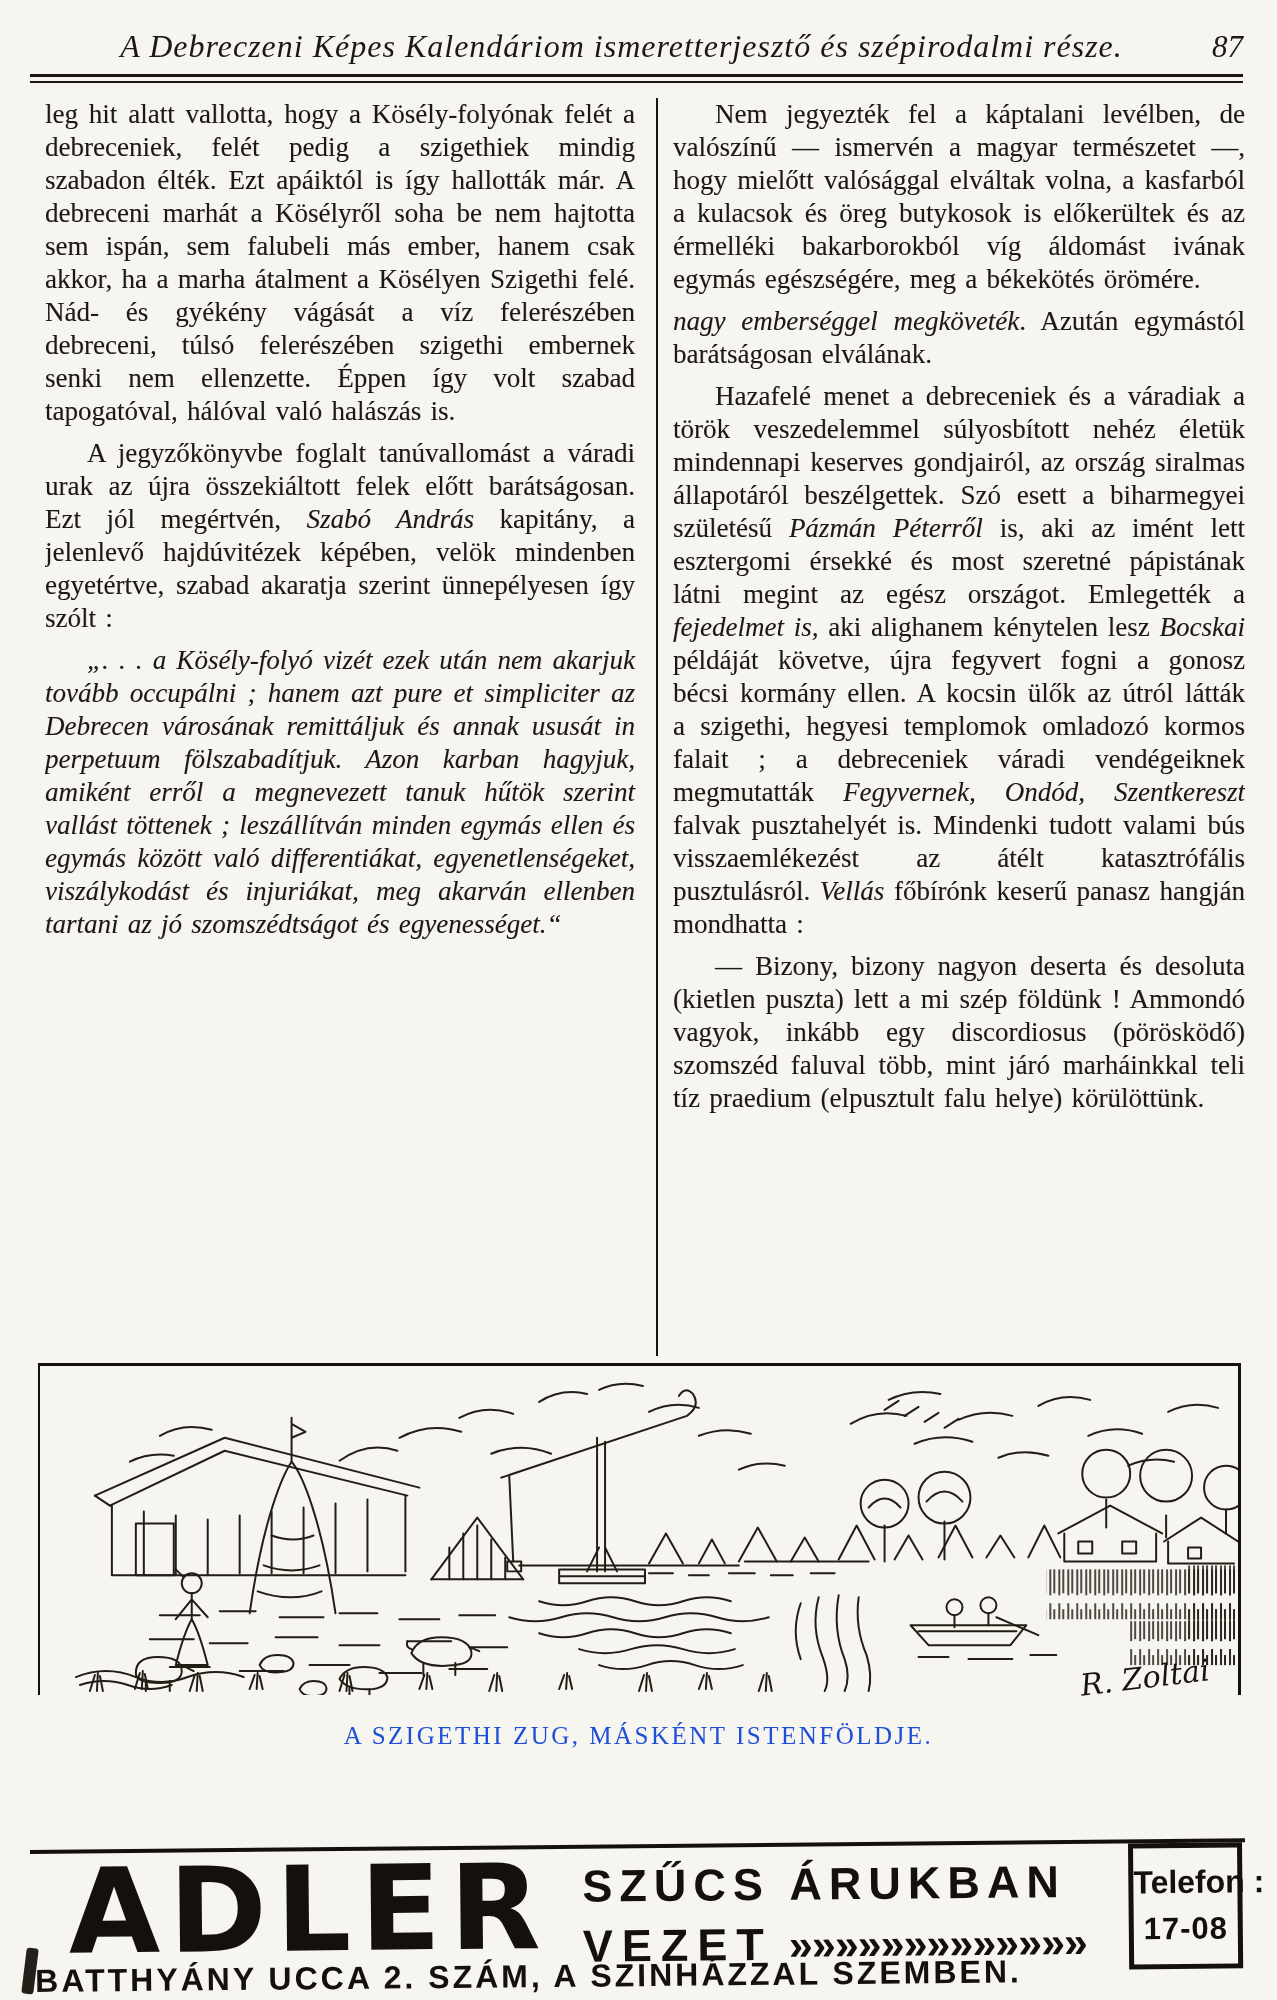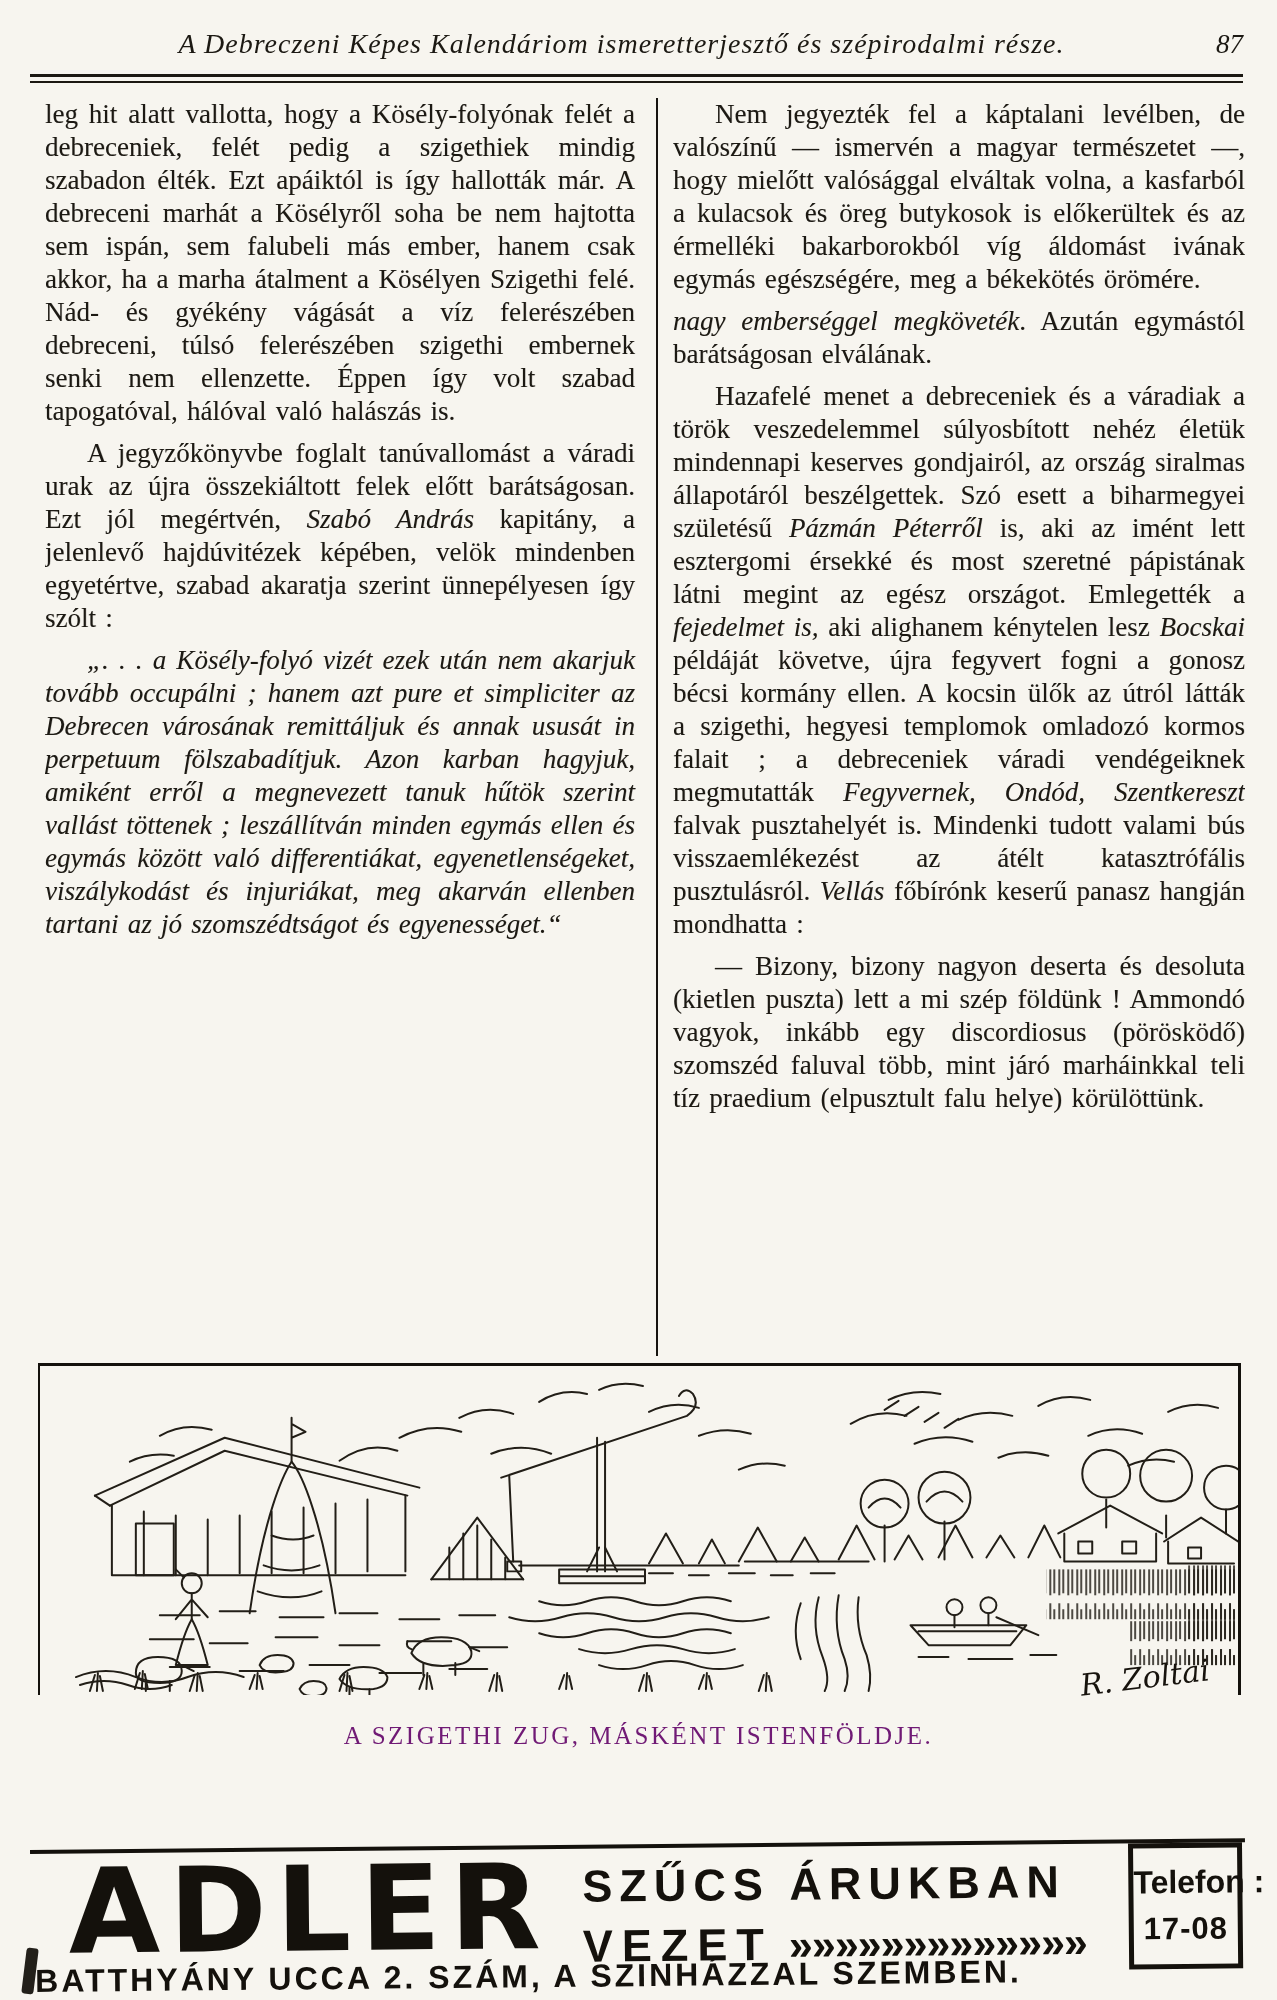--- a/index.html
+++ b/index.html
@@ -3,22 +3,22 @@
 <meta charset="utf-8">
 <style>
   html,body{margin:0;padding:0;background:#9a968c;}
   .page{
     position:relative; width:1277px; height:2000px; margin:0 auto;
     background:#f7f5ef; color:#1c1913; overflow:hidden;
     font-family:"Liberation Serif", serif;
   }
   
   .hdr{position:absolute; top:28px; left:30px; width:1213px; display:flex; align-items:baseline;}
-  .hdr-title{flex:1; text-align:center; font-style:italic; font-size:28px; letter-spacing:1px; padding-left:60px;}
-  .hdr-num{width:90px; text-align:right; font-size:27px; font-style:italic;}
+  .hdr-title{flex:1; text-align:center; font-style:italic; font-size:32px; letter-spacing:1px; padding-left:60px;}
+  .hdr-num{width:90px; text-align:right; font-size:31px; font-style:italic;}
   .hdr-rule{position:absolute; top:74px; left:30px; width:1213px; height:4px;
     border-top:3px solid #1b1812; border-bottom:2px solid #1b1812;}
   
   .cols{position:absolute; top:98px; left:45px; width:1200px; height:1258px; display:flex; overflow:hidden;}
   .col{text-align:justify; font-size:27px; line-height:33px; word-spacing:2.5px;
        text-shadow:0.4px 0.4px 0 rgba(24,20,14,0.25);}
   .col-left{width:590px;}
   .gap1{width:21px;} .gap2{width:15px;}
   .vrule{width:2px; background:#171410;}
   .col-right{flex:1;}
@@ -26,21 +26,21 @@
   .para.ind{text-indent:42px;}
   .it{font-style:italic;}
   
   .illu{position:absolute; top:1363px; left:38px; width:1203px; height:332px;
     border-top:3px solid #14110c; border-left:2px solid #14110c; border-right:3px solid #14110c;
     box-sizing:border-box; background:#f7f5ef;}
   .illu svg{display:block; width:100%; height:100%;}
   .sig{position:absolute; right:28px; bottom:0px; font-style:italic; font-size:30px;
     font-family:"DejaVu Serif", serif; transform:rotate(-7deg); color:#17130d;}
   .cap{position:absolute; top:1722px; left:0; width:1277px; text-align:center;
-    font-size:25px; letter-spacing:2.5px; color:#701a75;}
+    font-size:25px; letter-spacing:2.5px; color:#1d4ed8;}
   
   .ad{position:absolute; top:1850px; left:30px; width:1215px; height:150px;
       transform:rotate(-0.55deg); transform-origin:0 0; color:#14110c;}
   .ad-rule{position:absolute; top:0; left:0; width:100%; border-top:4px solid #14110c;}
   .ad-brand{position:absolute; left:38px; top:8px;
     font-family:"DejaVu Sans", sans-serif; font-weight:bold; font-size:118px; line-height:0.92;
     letter-spacing:9px;}
   .ad-mid{position:absolute; left:552px; top:16px; font-family:"Liberation Sans", sans-serif; font-weight:bold;}
   .ad-l1{font-size:45px; letter-spacing:7px; white-space:nowrap;}
   .ad-l2{display:flex; align-items:center; margin-top:8px;}

